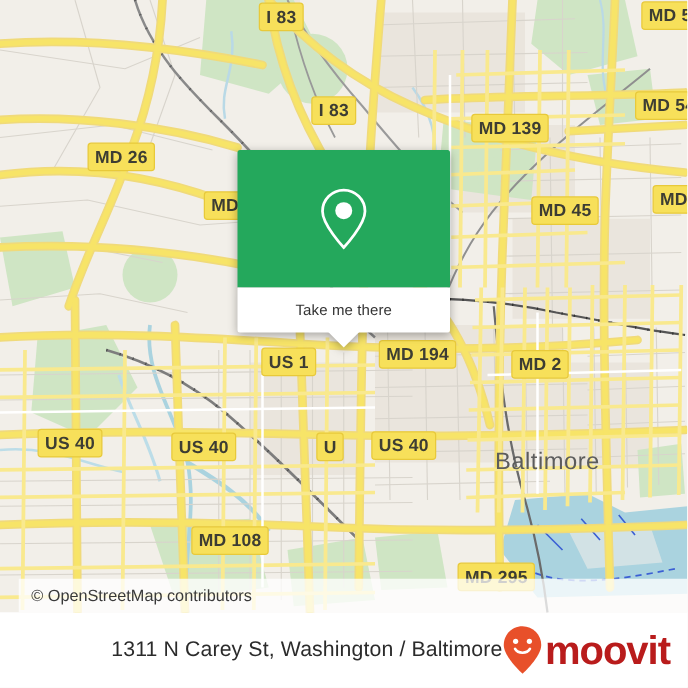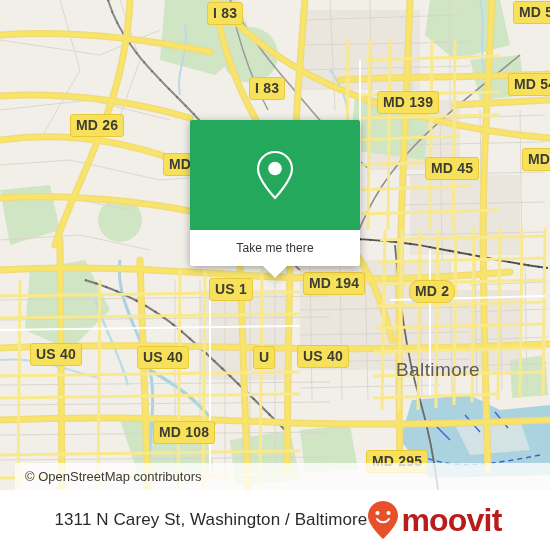--- a/index.html
+++ b/index.html
@@ -125,21 +125,21 @@
   
   #footer {
     position: absolute;
     left: 0;
     top: 490px;
     width: 550px;
     height: 60px;
     background: #ffffff;
     display: flex;
     align-items: center;
-    justify-content: center;
+    justify-content: flex-end;
     box-sizing: border-box;
     padding: 0 14px 0 20px;
     overflow: hidden;
   }
   #footer-address {
     color: #2b2b2b;
     font-size: 17px;
     font-family: "Liberation Sans", sans-serif;
     letter-spacing: 0.1px;
     white-space: nowrap;
@@ -381,21 +381,21 @@
     <div class="shield" style="left:513px; top:1px;">MD 542</div>
     <div class="shield" style="left:249px; top:77px;">I 83</div>
     <div class="shield" style="left:508px; top:73px;">MD 542</div>
     <div class="shield" style="left:377px; top:91px;">MD 139</div>
     <div class="shield" style="left:70px;  top:114px;">MD 26</div>
     <div class="shield" style="left:163px; top:153px;">MD</div>
     <div class="shield" style="left:522px; top:148px;">MD 1</div>
     <div class="shield" style="left:425px; top:157px;">MD 45</div>
     <div class="shield" style="left:209px; top:278px;">US 1</div>
     <div class="shield" style="left:303px; top:272px;">MD 194</div>
-    <div class="shield" style="left:409px; top:280px;border-radius:10px;">MD 2</div>
+    <div class="shield" style="left:409px; top:280px;">MD 2</div>
     <div class="shield" style="left:30px;  top:343px;">US 40</div>
     <div class="shield" style="left:137px; top:346px;">US 40</div>
     <div class="shield" style="left:253px; top:346px;">U</div>
     <div class="shield" style="left:297px; top:345px;">US 40</div>
     <div class="shield" style="left:153px; top:421px;">MD 108</div>
     <div class="shield" style="left:338px; top:450px;margin-left:28px;">MD 295</div>
 
     <div id="popup">
       <div id="popup-green">
         <svg id="popup-pin" viewBox="0 0 42 52">

